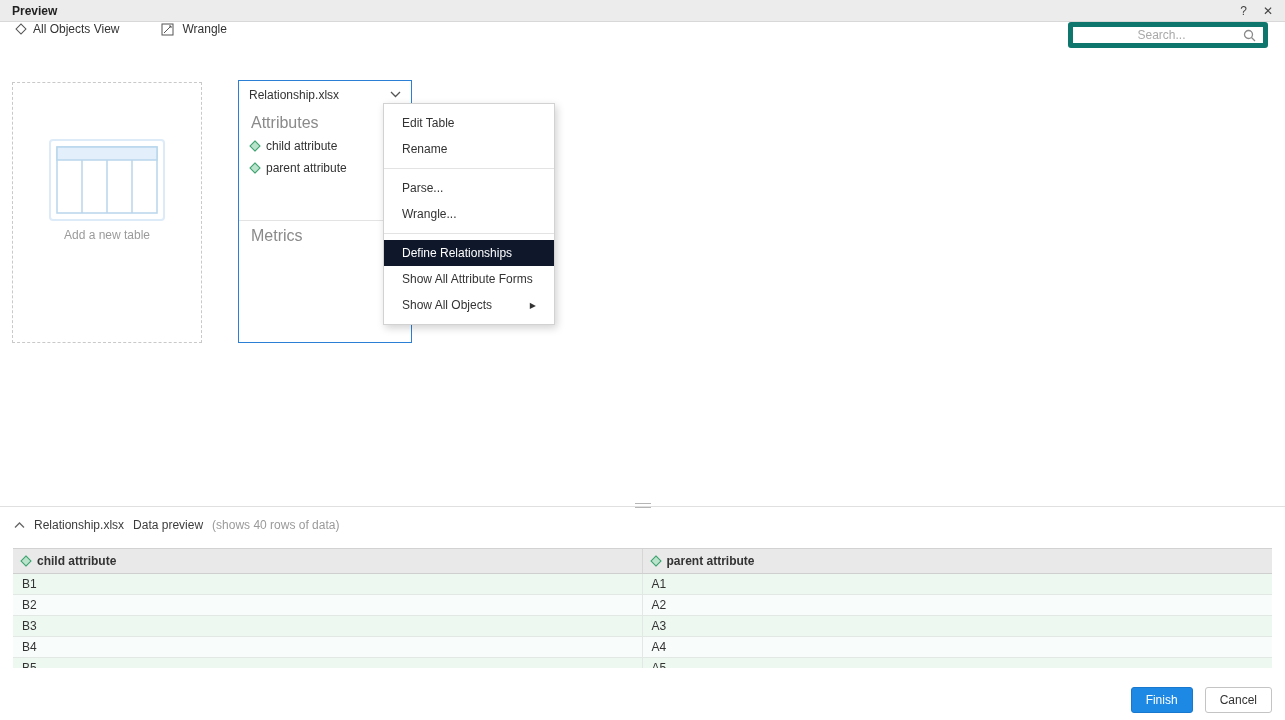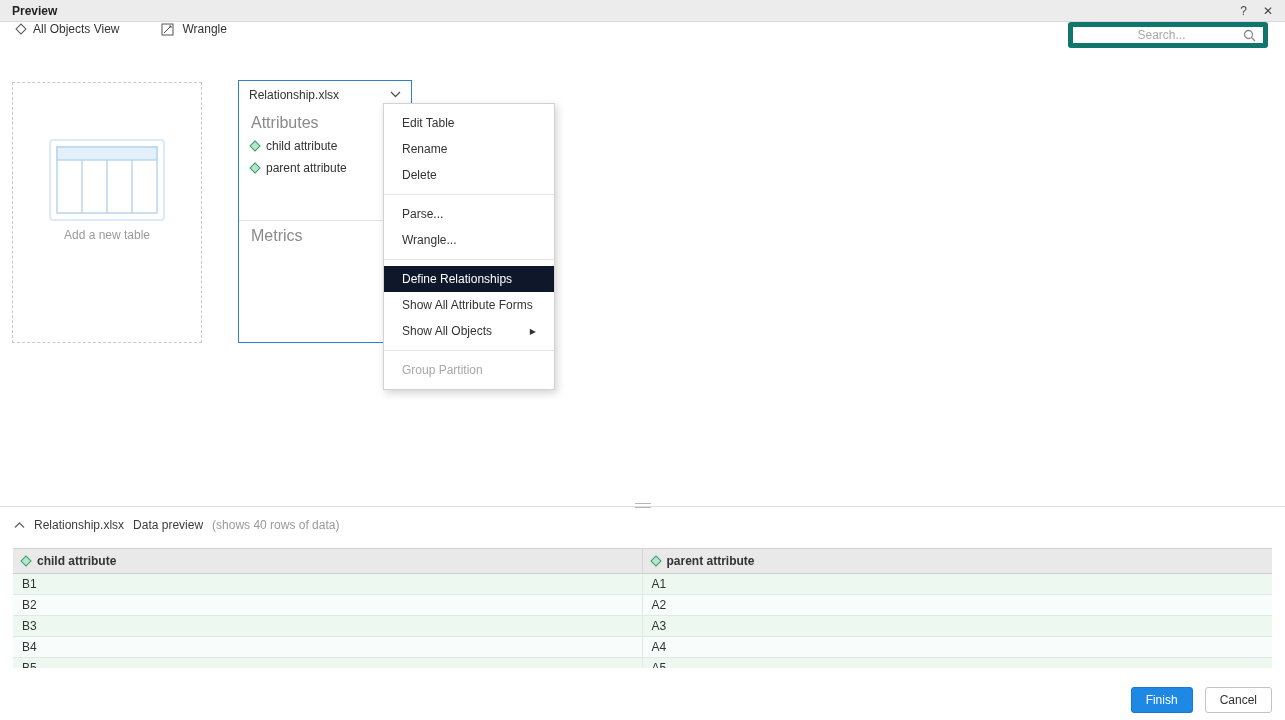--- a/index.html
+++ b/index.html
@@ -200,37 +200,33 @@
     </div>
     <div class="card-metrics">
       <div class="card-section-label">Metrics</div>
     </div>
   </div>
 
   <div class="menu">
     <div class="menu-group">
       <div class="menu-item">Edit Table</div>
       <div class="menu-item">Rename</div>
-      <div class="menu-item">Delete</div>
     </div>
     <div class="menu-group">
       <div class="menu-item">Parse...</div>
       <div class="menu-item">Wrangle...</div>
     </div>
     <div class="menu-group">
       <div class="menu-item selected">Define Relationships</div>
       <div class="menu-item">Show All Attribute Forms</div>
       <div class="menu-item">
         <span>Show All Objects</span>
         <span class="submenu-arrow">▶</span>
       </div>
     </div>
-    <div class="menu-group">
-      <div class="menu-item disabled">Group Partition</div>
-    </div>
   </div>
 
 </div>
 
 <div class="splitter"></div>
 <div class="splitter-handle"></div>
 
 <div class="preview-header">
   <span>
     <svg width="11" height="7" viewBox="0 0 11 7">

